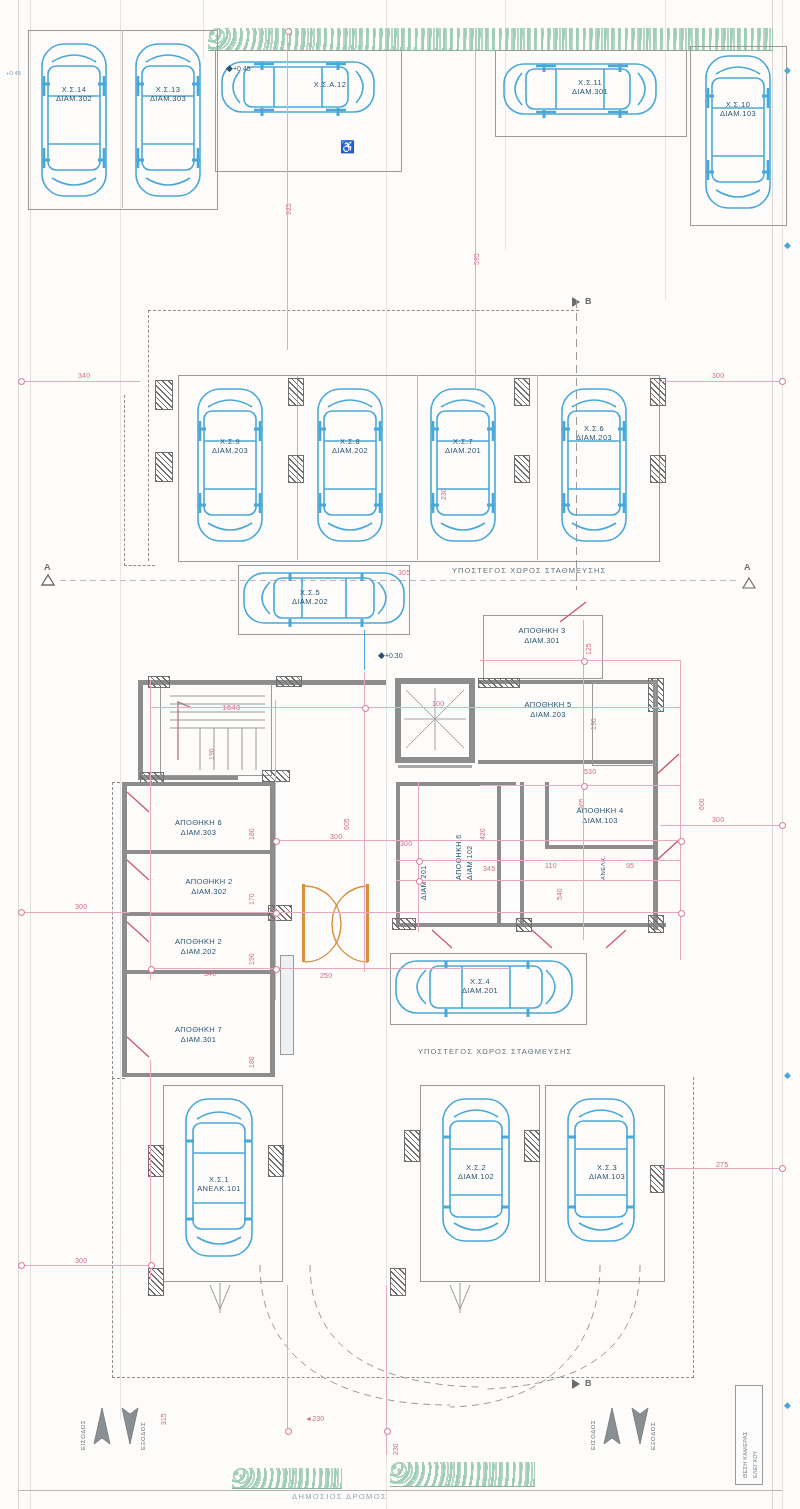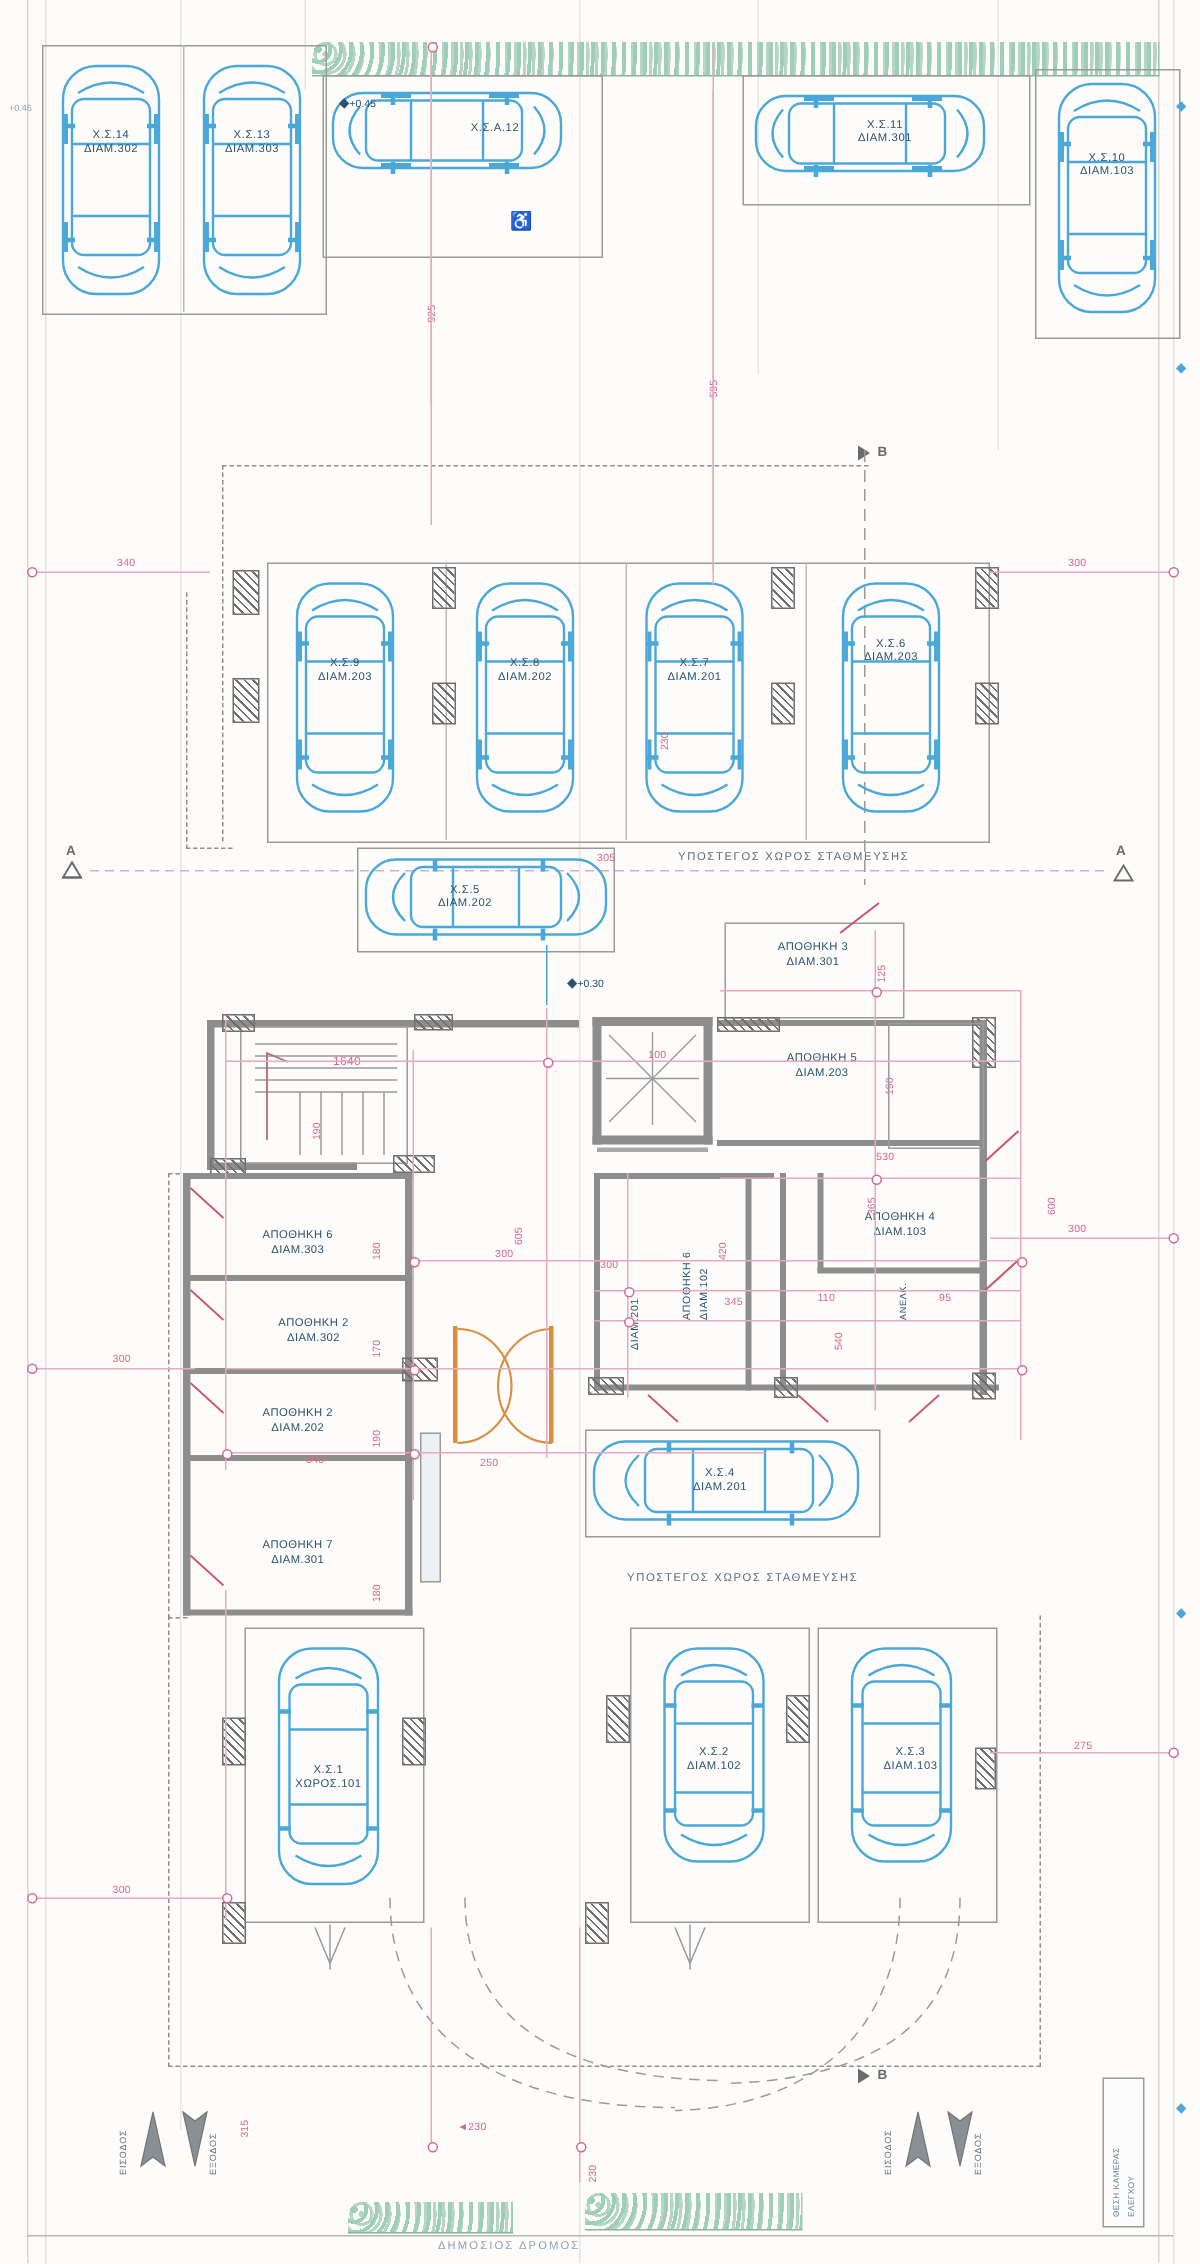--- a/index.html
+++ b/index.html
@@ -550,21 +550,21 @@
         <rect x="13" y="28" width="52" height="106" rx="8"></rect>
         <path d="M17 24 q22 -14 44 0"></path>
           <path d="M17 142 q22 14 44 0"></path>
         <path d="M13 58 h52 M13 108 h52"></path>
         <path d="M6 46 h8 M64 46 h8 M6 124 h8 M64 124 h8" stroke-width="3"></path>
       </g>
     </svg>
   </div>
   <div class="carlbl" style="left:180px;top:1175px;width:78px;">
     <div>Χ.Σ.1</div>
-    <div>ΧΩΡΟΣ.101</div>
+    <div>ΑΝΕΛΚ.101</div>
   </div>
 
   <div class="car" style="left:437px;top:1095px;width:78px;height:150px;">
     <svg viewBox="0 0 78 150" preserveAspectRatio="none">
       <g fill="none" stroke="#4aa8d8" stroke-width="1.6">
         <rect x="6" y="4" width="66" height="142" rx="22"></rect>
         <rect x="13" y="26" width="52" height="96" rx="8"></rect>
         <path d="M17 22 q22 -14 44 0"></path>
           <path d="M17 128 q22 14 44 0"></path>
         <path d="M13 54 h52 M13 100 h52"></path>

